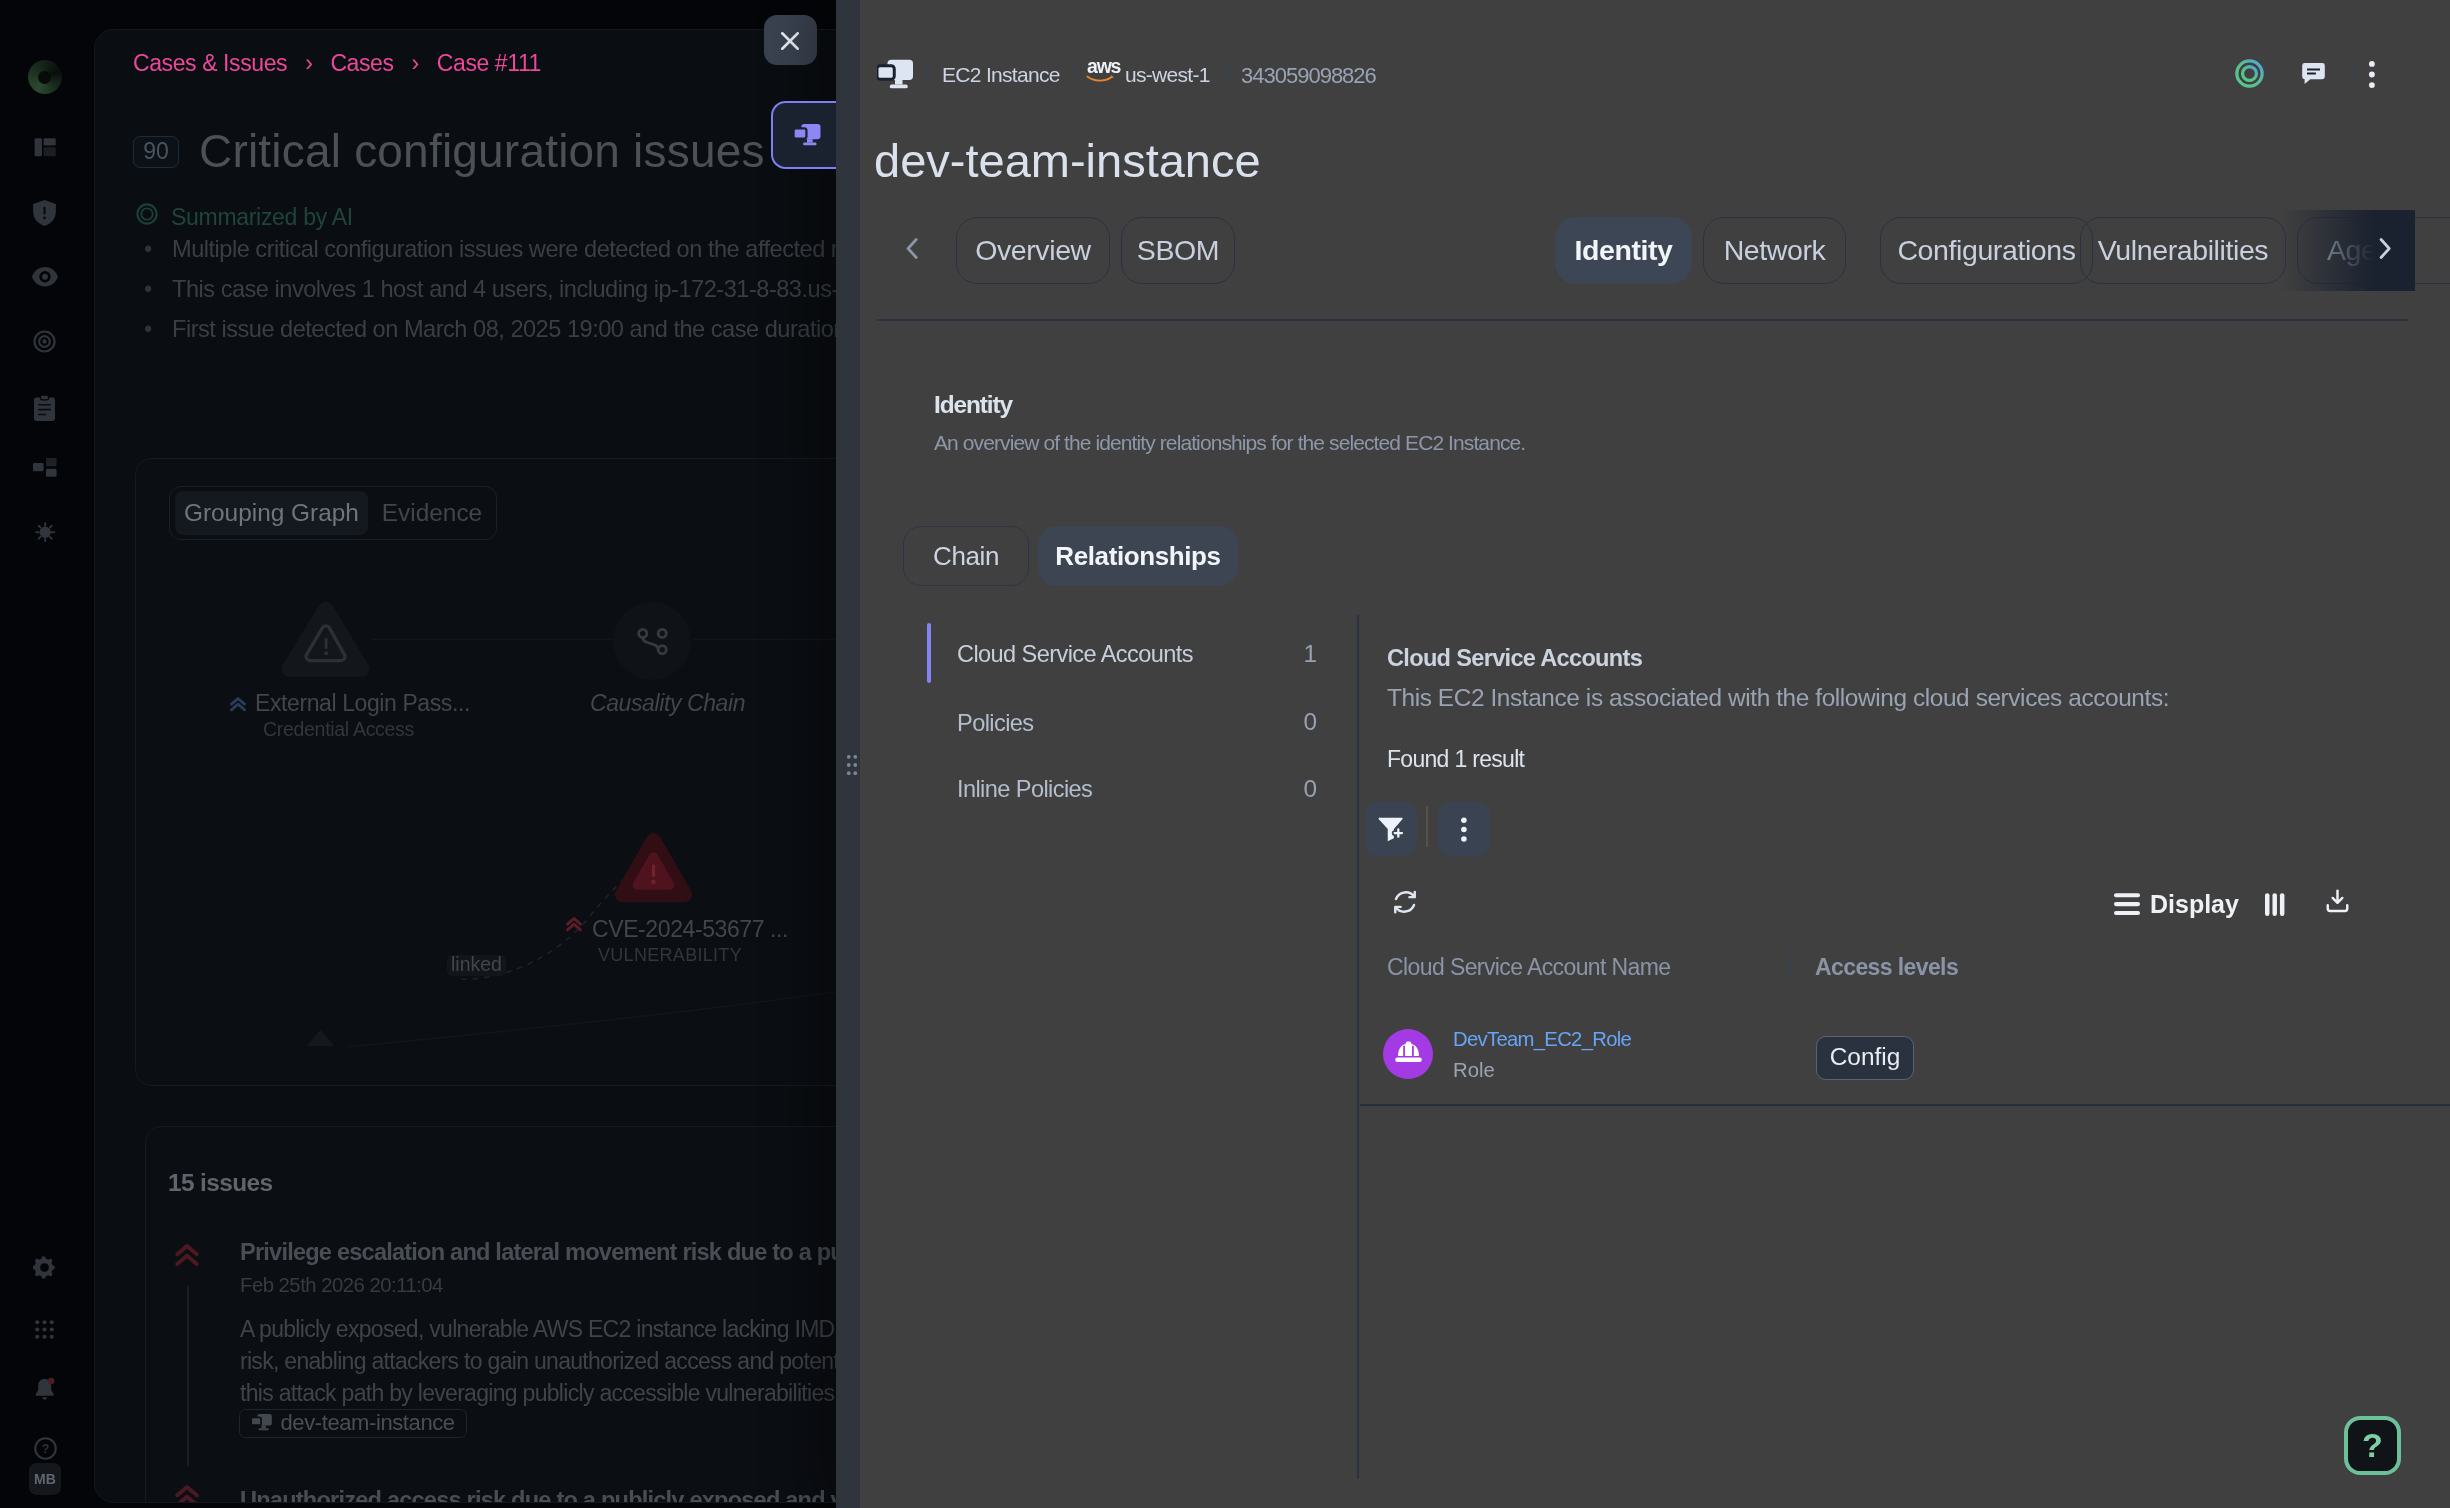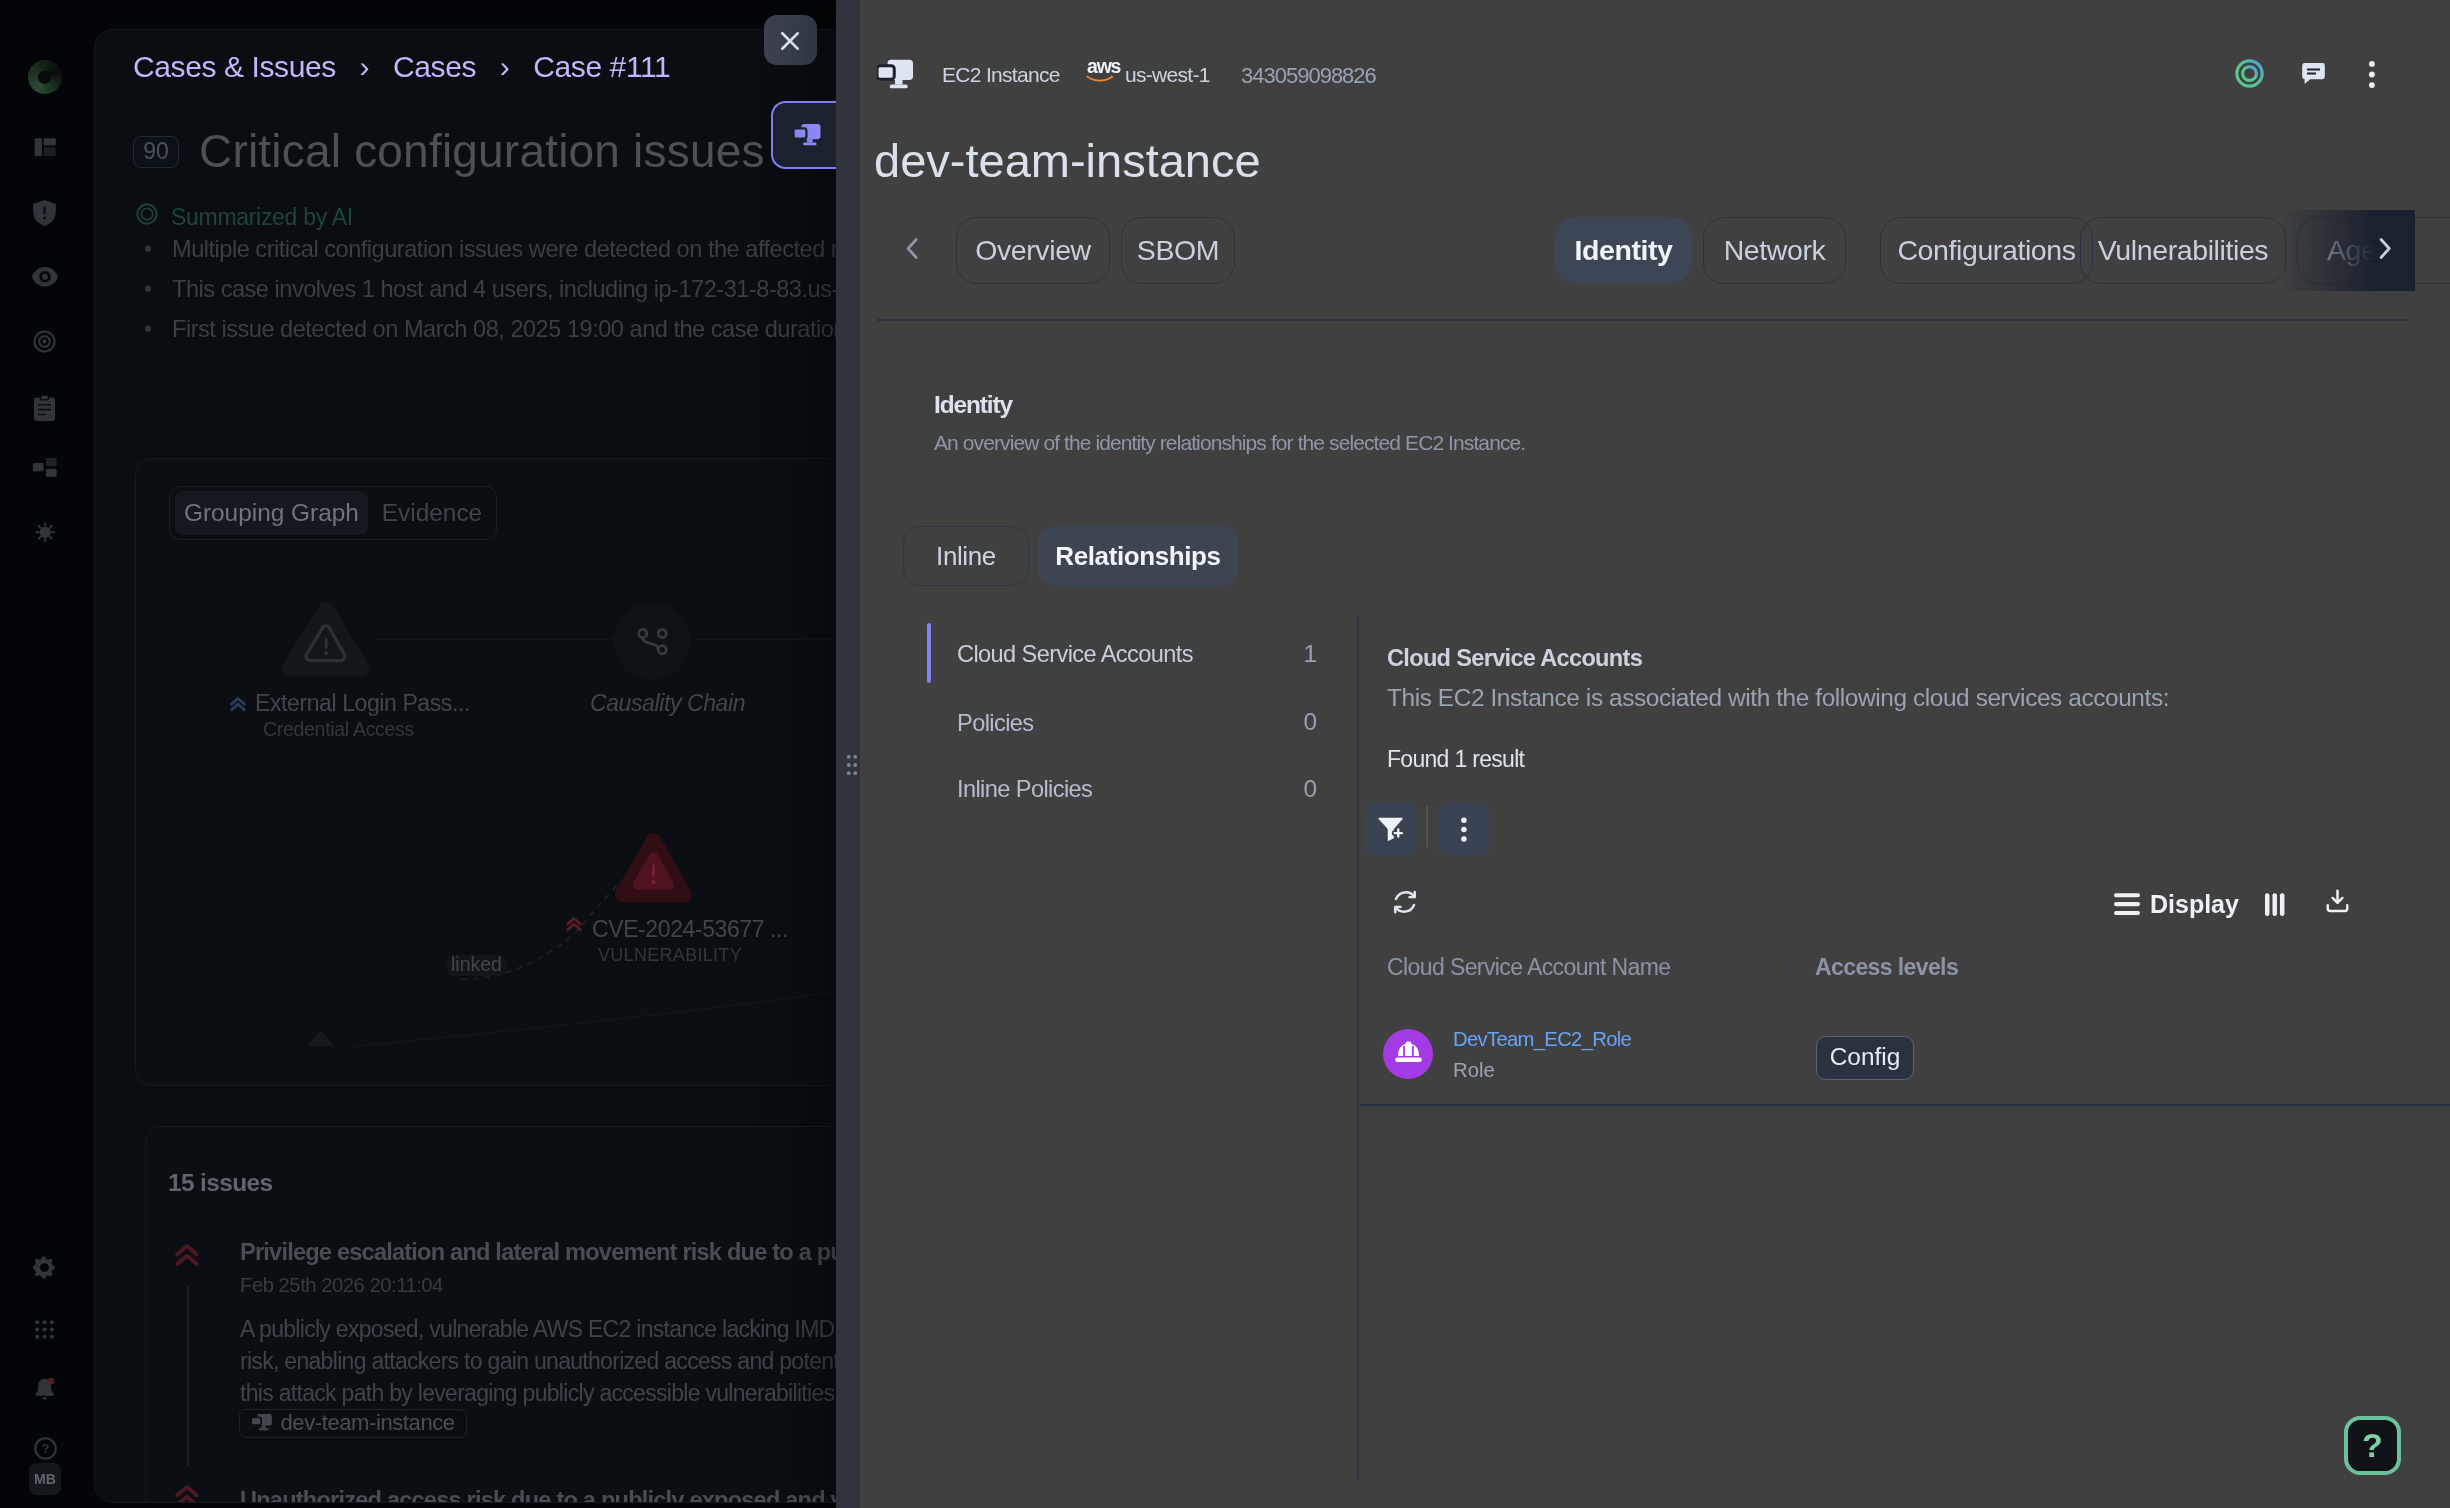--- a/index.html
+++ b/index.html
@@ -90,21 +90,21 @@
       </svg>
     <svg class="abs" style="left:34px;top:1437px" width="23" height="23" viewBox="0 0 28 28">
         <circle cx="14" cy="14" r="12.5" fill="none" stroke="#30343b" stroke-width="2.6"></circle>
         <text x="14" y="19.5" text-anchor="middle" font-size="15" font-weight="bold" fill="#30343b" font-family="Liberation Sans">?</text>
       </svg>
     <div class="abs" style="left:29px;top:1463px;width:32px;height:32px;border-radius:7.3px;background:#14171c;color:#606670;font-size:14px;font-weight:bold;display:flex;align-items:center;justify-content:center;">MB</div>
   </div>
 
   <div class="abs" id="modal" style="left:94px;top:28.5px;width:1138px;height:1474px;background:#0a0d11;border:0.8px solid #14181e;border-radius:19.5px;overflow:hidden;">
 
-    <div class="abs" style="left:38px;top:20.3px;font-size:30px;letter-spacing:-0.4px;color:#c4b5fd;">Cases &amp; Issues&nbsp;&nbsp;&nbsp;›&nbsp;&nbsp;&nbsp;Cases&nbsp;&nbsp;&nbsp;›&nbsp;&nbsp;&nbsp;Case #111</div>
+    <div class="abs" style="left:38px;top:20.3px;font-size:23px;letter-spacing:-0.4px;color:#ec4899;">Cases &amp; Issues&nbsp;&nbsp;&nbsp;›&nbsp;&nbsp;&nbsp;Cases&nbsp;&nbsp;&nbsp;›&nbsp;&nbsp;&nbsp;Case #111</div>
 
     <div class="abs" style="left:38px;top:106px;width:46px;height:32px;border:1.2px solid #1e2c3a;border-radius:7.3px;background:#0c1117;color:#49525d;font-size:23px;display:flex;align-items:center;justify-content:center;">90</div>
     <div class="abs" style="left:104px;top:94px;font-size:46px;font-weight:500;color:#4c5157;letter-spacing:0.2px;">Critical configuration issues</div>
 
     <svg class="abs" style="left:41px;top:173px" width="22" height="22" viewBox="0 0 27 27">
         <circle cx="13.5" cy="13.5" r="11.8" fill="none" stroke="#1c3f36" stroke-width="2.6"></circle>
         <circle cx="13.5" cy="13.5" r="7" fill="none" stroke="#1c3f36" stroke-width="2.2"></circle>
       </svg>
     <div class="abs" style="left:76px;top:174px;font-size:23px;letter-spacing:-0.3px;color:#1f453b;">Summarized by AI</div>
 
@@ -290,21 +290,21 @@
     <div class="abs" style="left:1445px;top:210px;width:134px;height:81px;background:linear-gradient(90deg,rgba(26,33,47,0),#1a212f 70%);"></div>
     <svg class="abs" style="left:1541px;top:237px" width="16.3" height="23" viewBox="0 0 20 28">
         <path d="M5 3 L15 14 L5 25" fill="none" stroke="#c8d0dd" stroke-width="3.4" stroke-linecap="round" stroke-linejoin="round"></path>
       </svg>
 
     <div class="abs" style="left:41px;top:319px;width:1531px;height:1.6px;background:#2a3241;"></div>
 
     <div class="abs" style="left:98px;top:391px;font-size:24.4px;font-weight:bold;letter-spacing:-1.1px;color:#dde3ed;">Identity</div>
     <div class="abs" style="left:98px;top:431px;font-size:21px;letter-spacing:-0.9px;color:#8d97a8;">An overview of the identity relationships for the selected EC2 Instance.</div>
 
-    <div class="abs" style="left:67px;top:526px;width:126px;height:60px;border:1.2px solid #2d3544;border-radius:18px;color:#ccd4e1;font-size:26px;letter-spacing:-0.4px;display:flex;align-items:center;justify-content:center;">Inline</div>
+    <div class="abs" style="left:67px;top:526px;width:126px;height:60px;border:1.2px solid #2d3544;border-radius:18px;color:#ccd4e1;font-size:26px;letter-spacing:-0.4px;display:flex;align-items:center;justify-content:center;">Chain</div>
     <div class="abs" style="left:202px;top:526px;width:200px;height:60px;background:#3d4553;border-radius:18px;color:#f1f4f8;font-size:26px;letter-spacing:-0.4px;font-weight:bold;display:flex;align-items:center;justify-content:center;">Relationships</div>
 
     <div class="abs" style="left:91px;top:623px;width:4.1px;height:60px;background:#8184f2;border-radius:2.4px;"></div>
     <div class="abs" style="left:121px;top:641px;font-size:23.6px;letter-spacing:-0.6px;color:#c6cedb;">Cloud Service Accounts</div>
     <div class="abs" style="left:439px;top:640px;width:42px;font-size:24.4px;color:#97a1b0;text-align:right;">1</div>
     <div class="abs" style="left:121px;top:710px;font-size:23.6px;letter-spacing:-0.6px;color:#b4bdcc;">Policies</div>
     <div class="abs" style="left:439px;top:708px;width:42px;font-size:24.4px;color:#97a1b0;text-align:right;">0</div>
     <div class="abs" style="left:121px;top:776px;font-size:23.6px;letter-spacing:-0.6px;color:#b4bdcc;">Inline Policies</div>
     <div class="abs" style="left:439px;top:775px;width:42px;font-size:24.4px;color:#97a1b0;text-align:right;">0</div>
 

